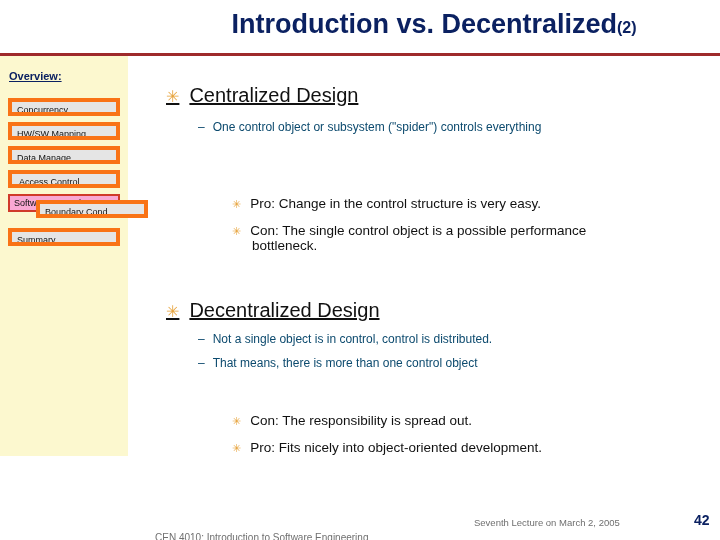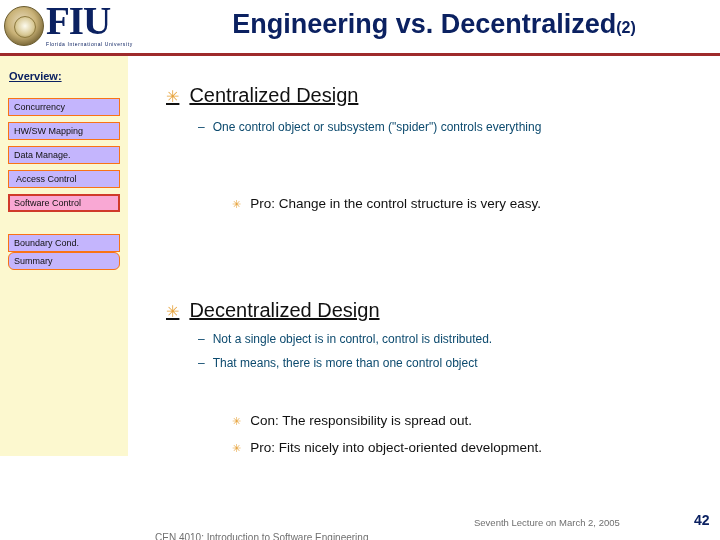--- a/index.html
+++ b/index.html
@@ -98,22 +98,22 @@
     font-size: 11px;
     font-weight: bold;
     color: #0b2161;
     text-decoration: underline;
   }
   .nav-item {
     position: absolute;
     left: 8px;
     width: 112px;
     height: 18px;
-    background: #c4b5fd;
-    border: 1px solid #f97316;
+    background: #e5e5e5;
+    border: 4px solid #f97316;
     font-size: 9px;
     color: #111111;
     line-height: 16px;
     padding-left: 5px;
     white-space: nowrap;
     overflow: hidden;
   }
   .nav-item.active {
     background: #f9a8d4;
     border: 2px solid #d03a2a;
@@ -186,29 +186,22 @@
     left: 694px; top: 512px;
     font-size: 14px;
     font-weight: bold;
     color: #0b2161;
   }
 </style>
 </head>
 <body>
 
 <div id="header">
-  <div id="logo-box">
-    <div id="logo-seal">
-      <div id="logo-seal-inner"></div>
-    </div>
-    <div id="logo-fiu">FIU</div>
-    <div id="logo-sub">Florida International University</div>
-  </div>
   <div id="title">
-    <span>Engineering vs. Decentralized</span><span class="suffix">(2)</span>
+    <span>Introduction vs. Decentralized</span><span class="suffix">(2)</span>
   </div>
   <div id="header-rule"></div>
 </div>
 
 <div id="sidebar">
   <div id="overview-label">Overview:</div>
 
   <div class="nav-item" style="top:42px;">
     <span>Concurrency</span>
   </div>
@@ -217,42 +210,45 @@
   </div>
   <div class="nav-item" style="top:90px;">
     <span>Data Manage.</span>
   </div>
   <div class="nav-item" style="top:114px;padding-left:7px;">
     <span>Access Control</span>
   </div>
   <div class="nav-item active" style="top:138px;">
     <span>Software Control</span>
   </div>
-  <div class="nav-item" style="top:178px;">
+  <div class="nav-item" style="top:144px;margin-left:28px;">
     <span>Boundary Cond.</span>
   </div>
-  <div class="nav-item" style="top:196px;border-radius:6px;">
+  <div class="nav-item" style="top:172px;">
     <span>Summary</span>
   </div>
 </div>
 
 <div id="content">
 
   <div class="blk lvl1" style="left:38px; top:28px;">
     <span class="bullet">✳</span><span>Centralized Design</span>
   </div>
 
   <div class="blk lvl2 indent-hang" style="left:70px; top:64px; width:470px;">
     <span class="dash">–</span><span>One control object or subsystem ("spider") controls everything</span>
   </div>
 
   <div class="blk lvl3 indent-hang3" style="left:104px; top:140px; width:420px;">
     <span class="bullet">✳</span><span>Pro: Change in the control structure is very easy.</span>
   </div>
 
+  <div class="blk lvl3 indent-hang3" style="left:104px; top:167px; width:380px;">
+    <span class="bullet">✳</span><span>Con: The single control object is a possible performance bottleneck.</span>
+  </div>
 
   <div class="blk lvl1" style="left:38px; top:243px;">
     <span class="bullet">✳</span><span>Decentralized Design</span>
   </div>
 
   <div class="blk lvl2 indent-hang" style="left:70px; top:276px; width:500px;">
     <span class="dash">–</span><span>Not a single object is in control, control is distributed.</span>
   </div>
 
   <div class="blk lvl2 indent-hang" style="left:70px; top:300px; width:500px;">

